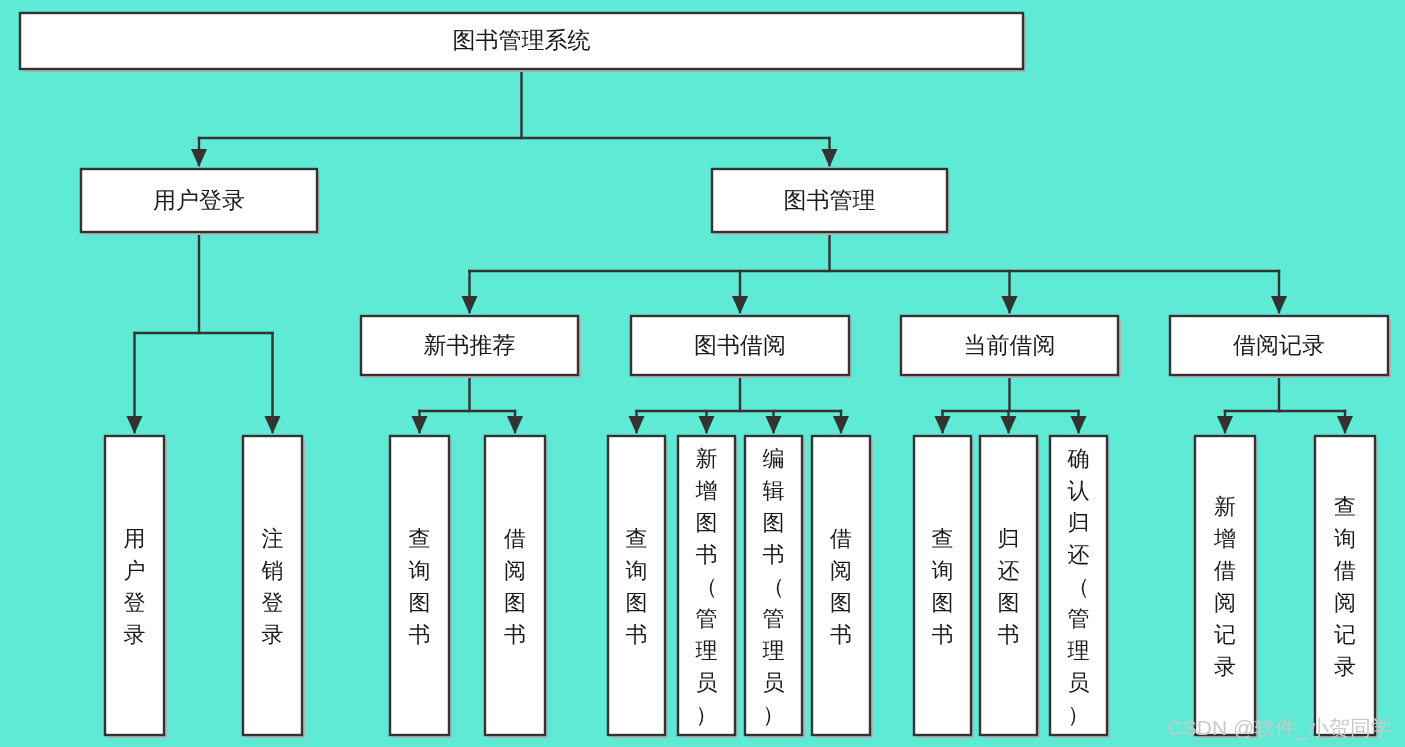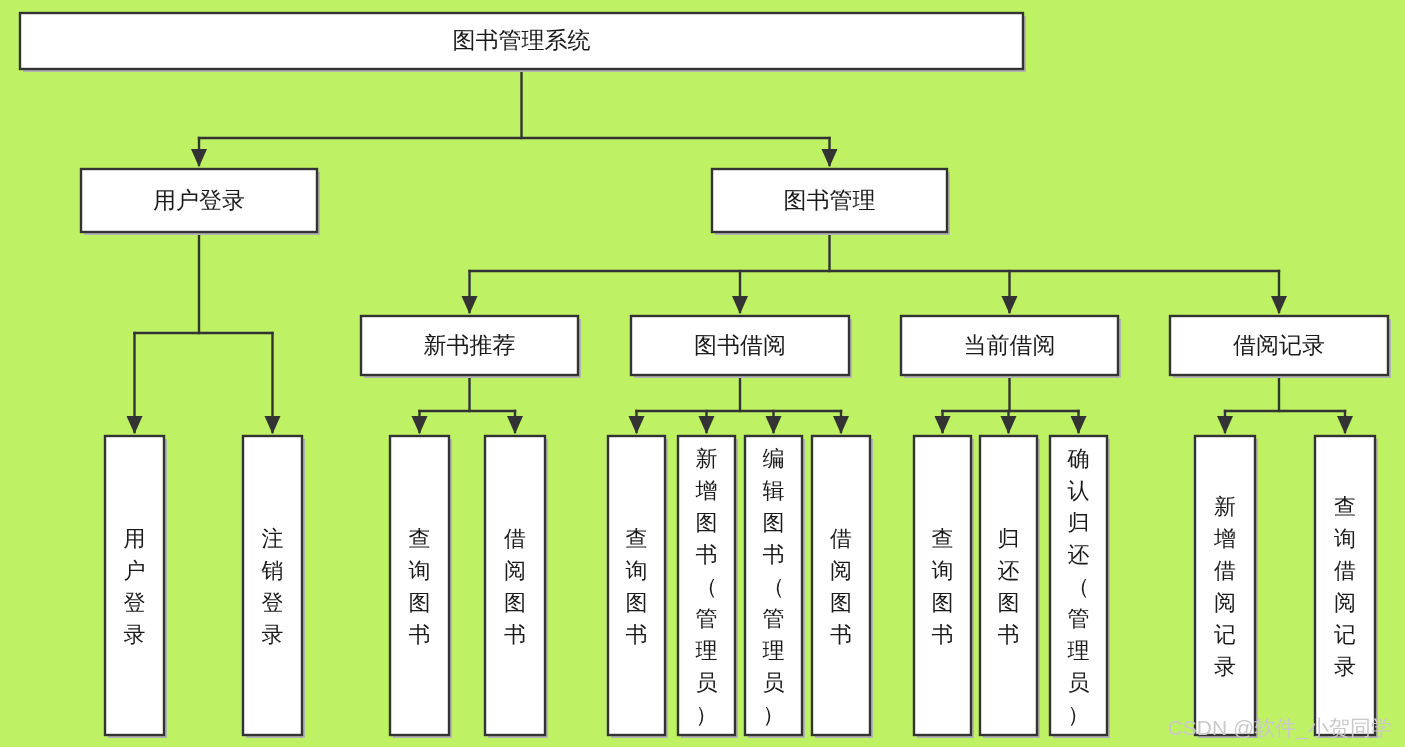--- a/index.html
+++ b/index.html
@@ -7,21 +7,21 @@
     padding: 0;
     background: #ffffff;
   }
   body {
     font-family: "Liberation Sans", "DejaVu Sans", sans-serif;
   }
   #diagram-root {
     position: relative;
     width: 1405px;
     height: 747px;
-    background: #bef264;
+    background: #5eead4;
     overflow: hidden;
   }
   svg.diagram-canvas {
     position: absolute;
     top: 0;
     left: 0;
     width: 1405px;
     height: 747px;
   }
   .node-box {

